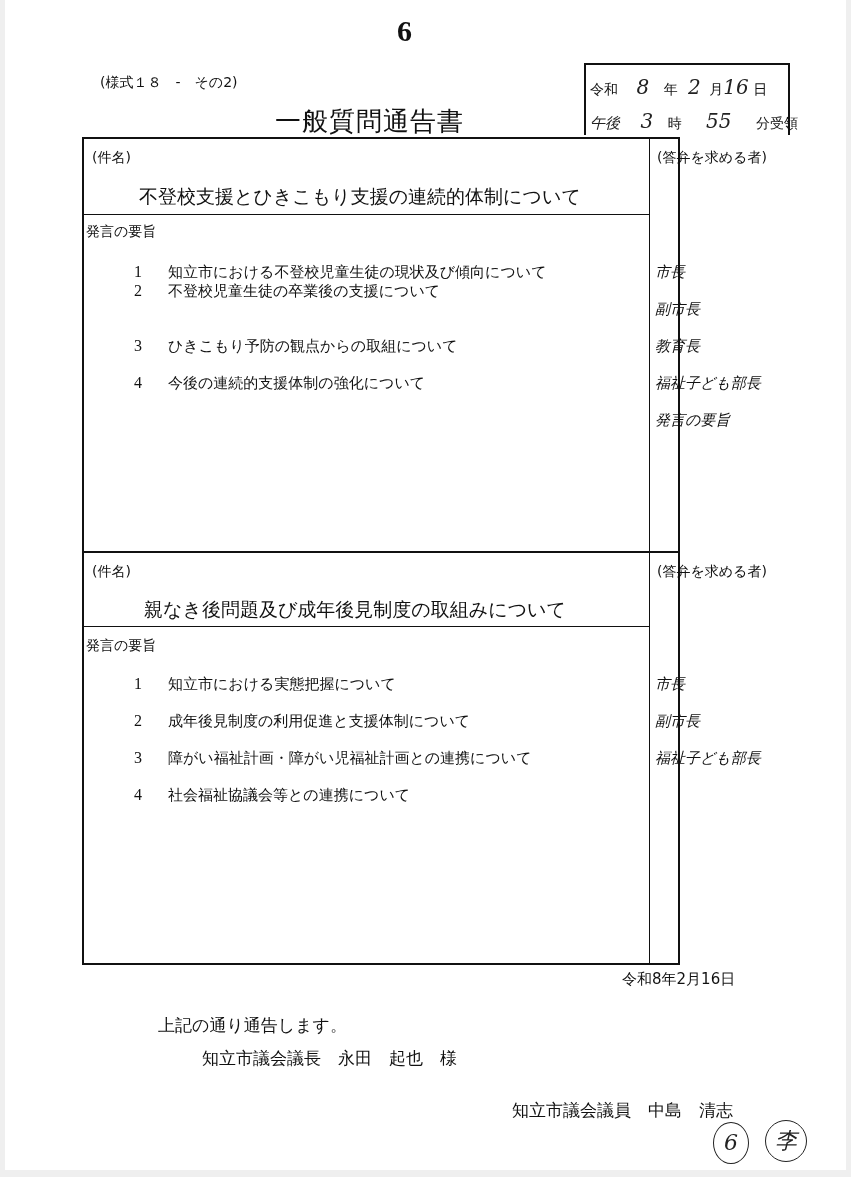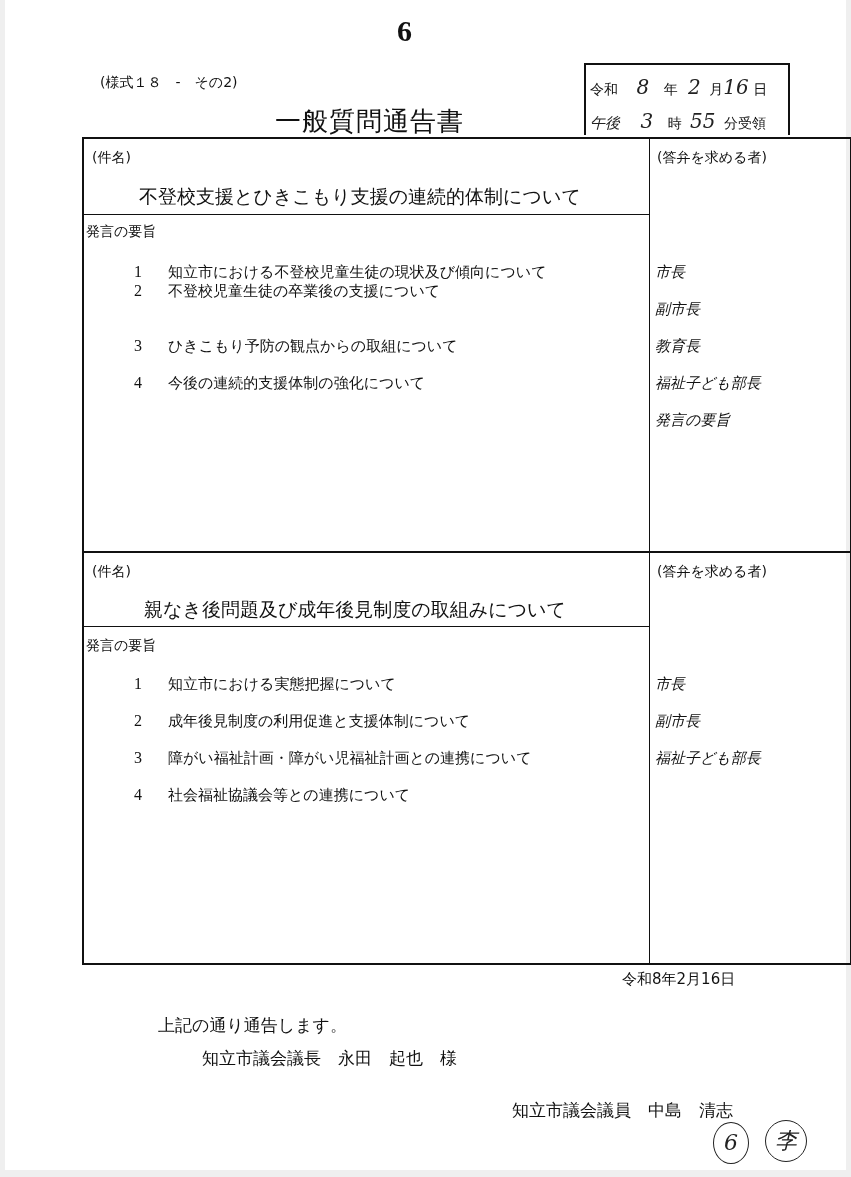--- a/index.html
+++ b/index.html
@@ -25,21 +25,21 @@
     left: 579px; top: 63px; width: 206px; height: 72px;
     border: 2px solid #111; border-bottom: none; box-sizing: border-box;
     font-size: 14px;
   }
   .stamp .row { position: absolute; left: 4px; white-space: nowrap; }
   .stamp .r1 { top: 10px; }
   .stamp .r2 { top: 44px; }
   .hand { font-family: "DejaVu Serif", serif; font-style: italic; font-size: 20px; color: #222; }
 
   .tbl {
-    left: 77px; top: 137px; width: 770px; height: 828px;
+    left: 77px; top: 137px; width: 598px; height: 828px;
     border: 2px solid #111; border-top-width: 2px; box-sizing: border-box;
   }
   .block { position: absolute; left: 0; width: 100%; }
   .block.b1 { top: 0; height: 412px; }
   .block.b2 { top: 412px; height: 412px; border-top: 2px solid #111; }
   .vline { position: absolute; left: 565px; top: 0; bottom: 0; width: 0; border-left: 1.5px solid #111; }
   .hline { position: absolute; left: 0; width: 566px; height: 0; border-top: 1.5px solid #111; }
   .lbl { position: absolute; font-size: 14px; white-space: nowrap; }
   .subject { position: absolute; font-size: 19px; white-space: nowrap; }
   .item { position: absolute; left: 50px; font-size: 15px; white-space: nowrap; }
@@ -73,21 +73,21 @@
       <span class="hand" style="margin:0 10px 0 14px">8</span>
       <span>年</span>
       <span class="hand" style="margin:0 4px 0 6px">2</span>
       <span>月</span><span class="hand">16</span>
       <span>日</span>
     </div>
     <div class="row r2">
       <span class="hand" style="font-size:15px">午後</span>
       <span class="hand" style="margin:0 10px 0 16px">3</span>
       <span>時</span>
-      <span class="hand" style="margin:0 4px">55</span>
+      <span class="hand" style="margin:0 20px">55</span>
       <span>分受領</span>
     </div>
   </div>
 
   <div class="abs tbl">
 
     <div class="block b1">
       <div class="vline"></div>
       <div class="lbl" style="left:8px;top:10px">(件名)</div>
       <div class="lbl" style="left:573px;top:10px">(答弁を求める者)</div>

